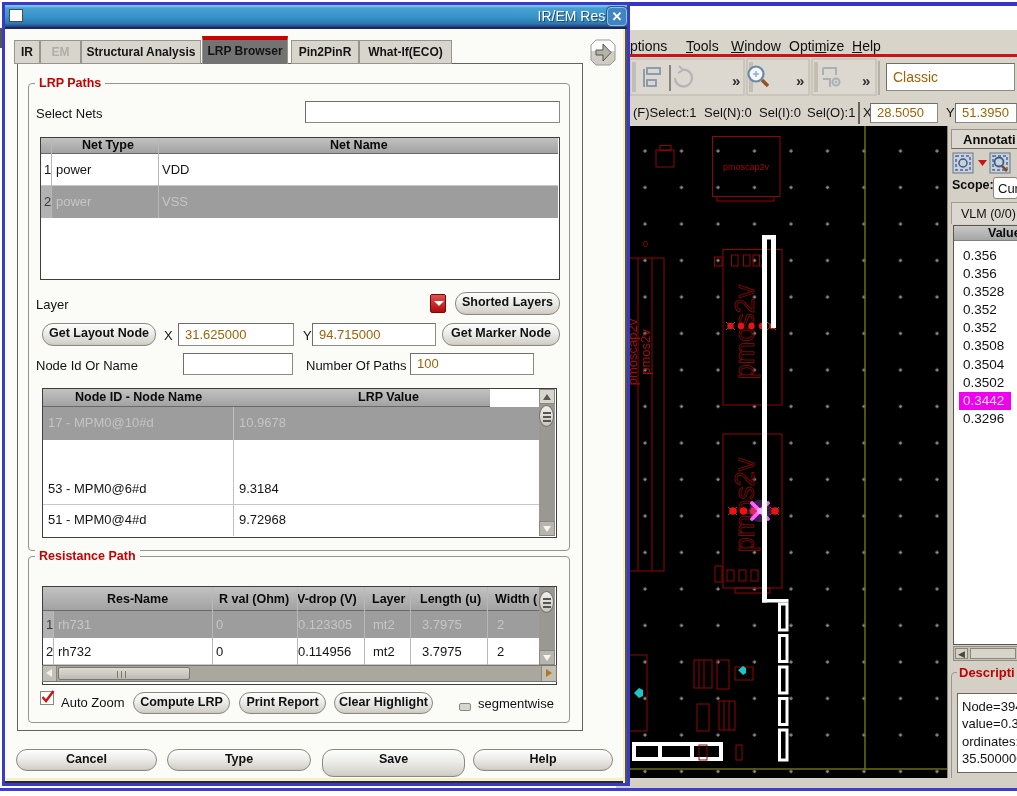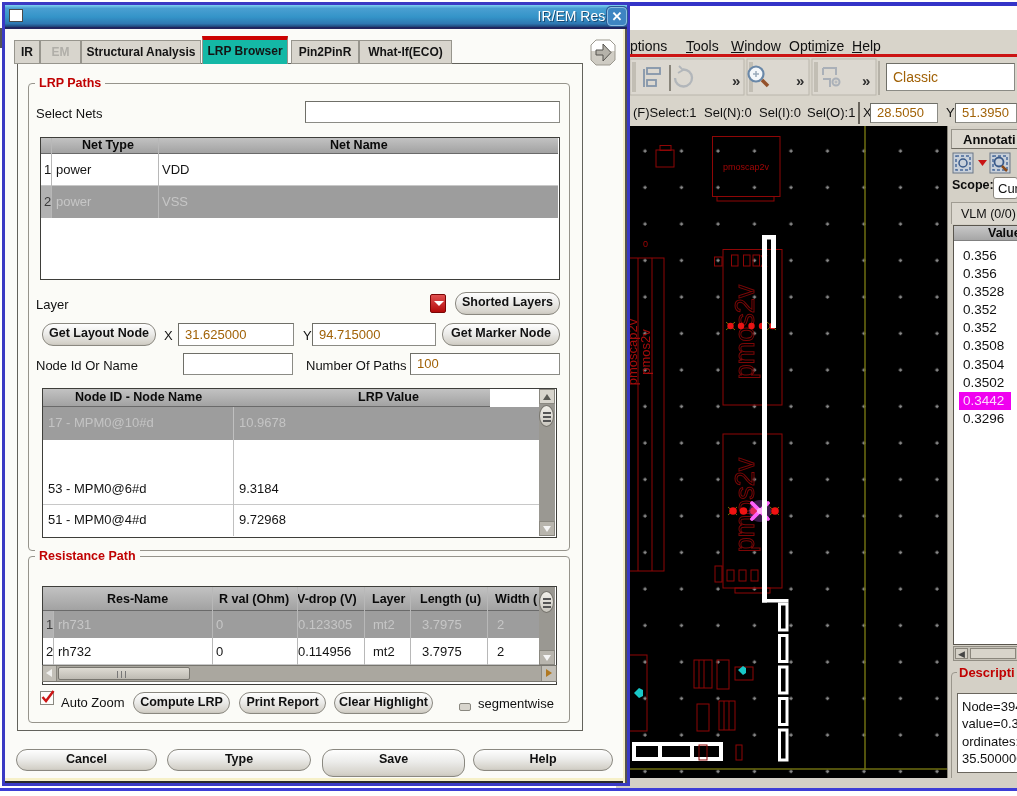--- a/index.html
+++ b/index.html
@@ -252,21 +252,21 @@
     <div class="abs" style="left:4px;top:4px;width:14px;height:13px;background:#fff;border:1px solid #4a4a4a"></div>
     <div class="abs" style="left:0;top:3px;width:622px;text-align:right;font-size:14px;font-weight:normal;color:#fff;text-shadow:1px 1px 0 #1a4a72">IR/EM Results</div>
     <div class="abs" style="left:602px;top:2px;width:20px;height:19px;border-radius:4px;background:#3e85c2;border:1px solid #8fc0e2;box-shadow:0 0 0 1px #2a5a94;text-align:center;font-size:13px;font-weight:bold;color:#fff;line-height:17px">✕</div>
   </div>
 
   <div class="abs" style="left:12px;top:58px;width:566px;height:668px;background:#fbfbf7;border:1px solid #63625c"></div>
 
   <div class="tab" style="left:9px;width:26px">IR</div>
   <div class="tab" style="left:35px;width:41px;color:#b0aea8">EM</div>
   <div class="tab" style="left:76px;width:120px">Structural Analysis</div>
-  <div class="tab" style="left:197px;top:31px;height:28px;width:86px;background:#14b8a6;border-bottom:none;border-top:4px solid #cc0202;line-height:23px">LRP Browser</div>
+  <div class="tab" style="left:197px;top:31px;height:28px;width:86px;background:#737373;border-bottom:none;border-top:4px solid #cc0202;line-height:23px">LRP Browser</div>
   <div class="tab" style="left:286px;width:68px">Pin2PinR</div>
   <div class="tab" style="left:354px;width:93px">What-If(ECO)</div>
 
   <svg class="abs" style="left:585px;top:34px" width="26" height="27" viewBox="0 0 26 27">
     <defs>
         <linearGradient id="oct" x1="0" y1="0" x2="0" y2="1">
       <stop offset="0.45" stop-color="#ffffff"></stop>
           <stop offset="0.46" stop-color="#d2cfc7"></stop>
           <stop offset="1" stop-color="#cdcac2"></stop>
     </linearGradient>
@@ -310,21 +310,21 @@
   <div class="btn" style="left:37px;top:318px;width:114px;height:23px">Get Layout Node</div>
   <div class="lbl" style="left:159px;top:323px">X</div>
   <div class="inp" style="left:173px;top:318px;width:116px;height:23px;line-height:21px">31.625000</div>
   <div class="lbl" style="left:298px;top:323px">Y</div>
   <div class="inp" style="left:307px;top:318px;width:124px;height:23px;line-height:21px">94.715000</div>
   <div class="btn" style="left:437px;top:318px;width:118px;height:23px">Get Marker Node</div>
 
   <div class="lbl" style="left:31px;top:353px">Node Id Or Name</div>
   <div class="inp" style="left:178px;top:348px;width:110px;height:22px"></div>
   <div class="lbl" style="left:301px;top:353px">Number Of Paths</div>
-  <div class="inp" style="left:405px;top:348px;width:150px;height:22px;line-height:20px">100</div>
+  <div class="inp" style="left:405px;top:348px;width:124px;height:22px;line-height:20px">100</div>
 
   <div class="abs" style="left:37px;top:383px;width:515px;height:150px;border:1.5px solid #3e3e3a;background:#fff">
     <div class="thdr" style="left:0;top:0;width:447px;height:18px">
       <span class="abs" style="left:32px;top:1px">Node ID - Node Name</span>
       <span class="abs" style="left:315px;top:1px">LRP Value</span>
     </div>
     <div class="abs selrow" style="left:0;top:18px;width:496px;height:33px">
       <span class="cell" style="left:5px;top:8px;color:#c4c4c4">17 - MPM0@10#d</span>
       <span class="cell" style="left:196px;top:8px;color:#c4c4c4">10.9678</span>
     </div>

